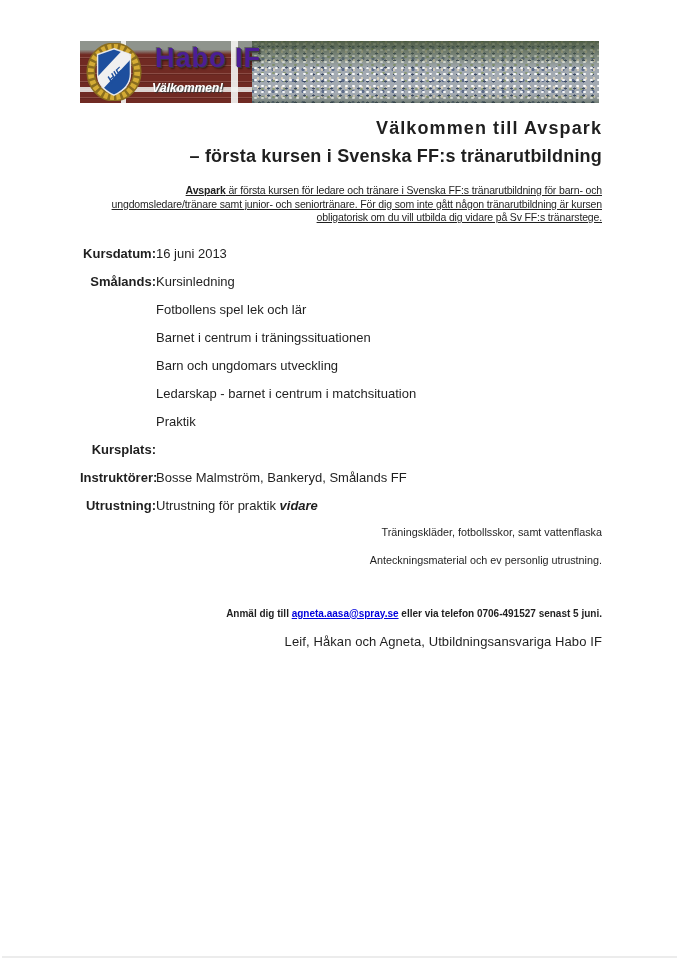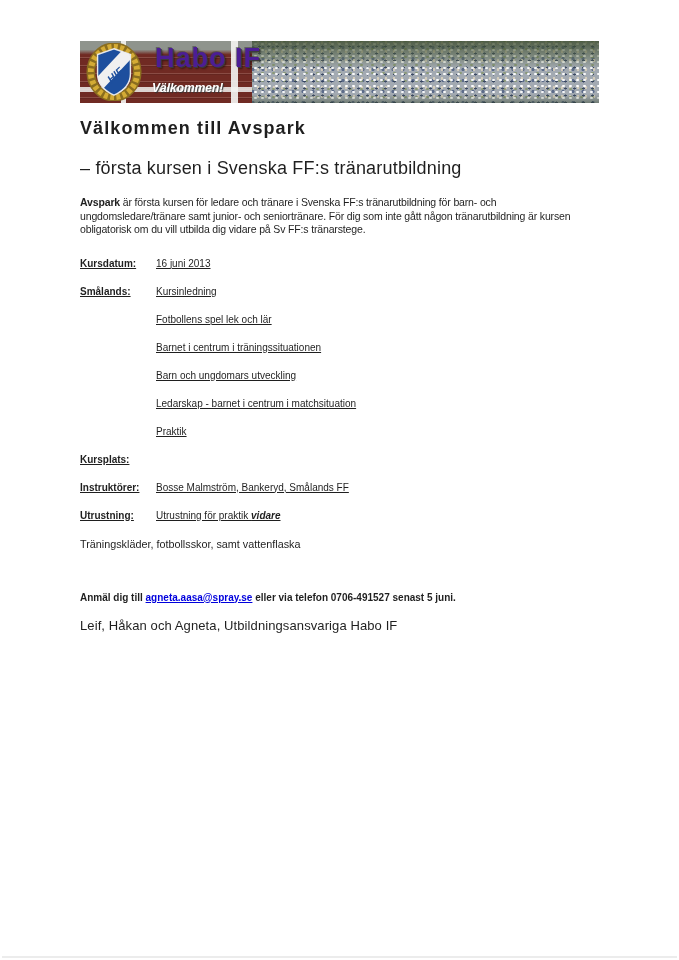--- a/index.html
+++ b/index.html
@@ -55,36 +55,36 @@
     text-shadow:1px 1px 0 #3c3c3c, -1px -1px 0 rgba(60,60,60,.55), 2px 2px 2px rgba(0,0,0,.45);
     white-space:nowrap;
   }
   .tagline {
     position:absolute; left:72px; top:40px;
     font-size:12px; font-weight:bold; font-style:italic; color:#ffffff;
     text-shadow:1px 1px 1px #333; white-space:nowrap;
   }
 
   
-  .content { position:absolute; left:80px; top:118px; width:522px; }
+  .content { position:absolute; left:80px; top:118px; width:522px;text-align:right; }
   .title {
     font-size:18px; font-weight:bold; letter-spacing:1.1px; line-height:20px;
     white-space:nowrap;
   }
   .subtitle {
-    margin-top:20px; font-size:18px; font-weight:normal; letter-spacing:0.2px;
+    margin-top:8px; font-size:18px; font-weight:bold; letter-spacing:0.2px;
     line-height:20px; white-space:nowrap;
   }
   .intro { margin-top:18px; font-size:10.5px; letter-spacing:-0.15px; line-height:13.5px; }
-  .intro .line { white-space:nowrap; }
+  .intro .line { white-space:nowrap;text-decoration:underline; }
   .b { font-weight:bold; }
   .bi { font-weight:bold; font-style:italic; }
 
   .fields { margin-top:21px; }
-  .row { display:flex; height:28px; align-items:flex-start; font-size:10px;text-decoration:underline; }
+  .row { display:flex; height:28px; align-items:flex-start; font-size:13px; }
   .row .lbl { width:76px; flex:0 0 76px; font-weight:bold; white-space:nowrap; }
   .row .val { white-space:nowrap; }
 
   .free-line { height:28px; font-size:10.8px; white-space:nowrap; }
 
   .signup { margin-top:26px; font-size:10px; font-weight:bold; white-space:nowrap; }
   .signup a { font-weight:bold; }
 
   .salutation {
     margin-top:34px; font-family:"DejaVu Serif", serif; font-style:italic;
@@ -165,20 +165,21 @@
       </div>
       <div class="row">
         <span class="lbl">Instruktörer:</span>
         <span class="val">Bosse Malmström, Bankeryd, Smålands FF</span>
       </div>
       <div class="row">
         <span class="lbl">Utrustning:</span>
         <span class="val"><span>Utrustning för praktik </span><span class="bi">vidare</span></span>
       </div>
       <div class="free-line">Träningskläder, fotbollsskor, samt vattenflaska</div>
+      <div class="free-line">Anteckningsmaterial och ev personlig utrustning.</div>
     </div>
 
     <div class="signup">
       <span>Anmäl dig till </span><a href="#" style="color:#0000dd;">agneta.aasa@spray.se</a><span> eller via telefon 0706-491527 senast 5 juni.</span>
     </div>
 
     <div class="signature">Leif, Håkan och Agneta, Utbildningsansvariga Habo IF</div>
 
   </div>
 

